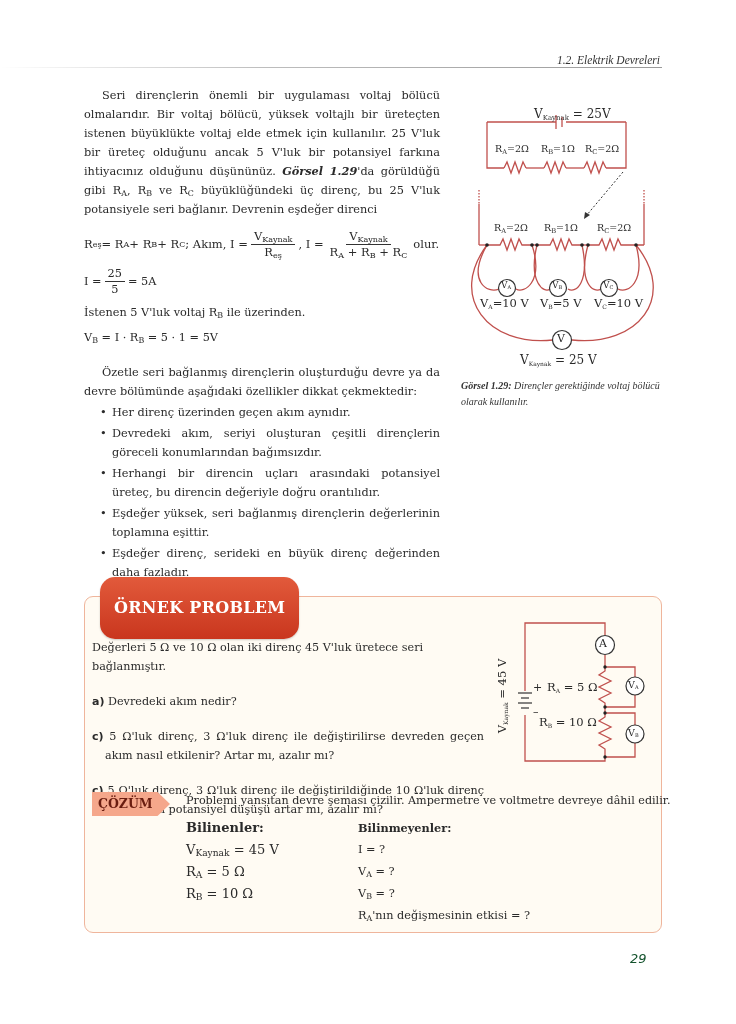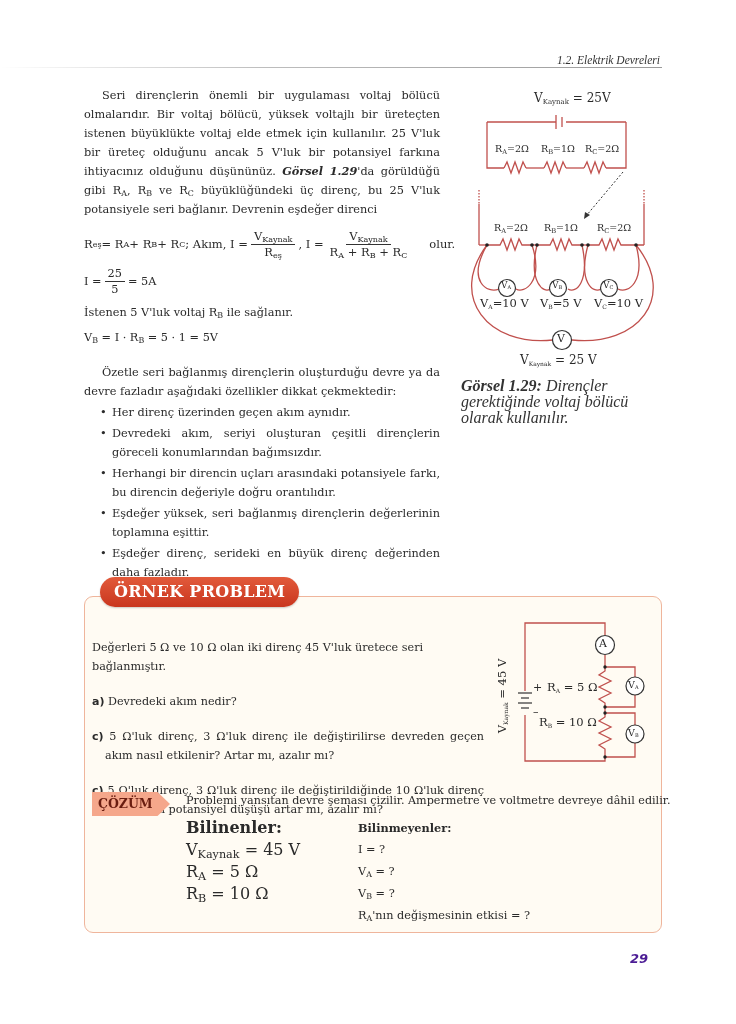--- a/index.html
+++ b/index.html
@@ -31,57 +31,57 @@
   .frac .den { padding: 0 3px; }
   .math-line { margin-top: 6px; display: flex; align-items: center; white-space: nowrap; }
   .spacer-p { margin-top: 16px !important; }
   ul.props { list-style: none; margin: 2px 0 0 0; padding: 0 0 0 16px; }
   ul.props li { position: relative; padding-left: 12px; margin-bottom: 2px; }
   ul.props li::before { content: "•"; position: absolute; left: 0; top: 0; }
 
   .fig-wrap { position: absolute; left: 458px; top: 82px; width: 210px; height: 300px; }
   .fig-caption {
     position: absolute; left: 461px; top: 378px; width: 208px;
-    font-family: "Liberation Serif", serif; font-style: italic; font-size: 16px; line-height: 16px; color: #333;
+    font-family: "Liberation Serif", serif; font-style: italic; font-size: 10px; line-height: 16px; color: #333;
   }
   .fig-caption b { font-weight: bold; }
 
   .problem-box {
     position: absolute; left: 84px; top: 596px; width: 578px; height: 337px;
     background: #fffbf3; border: 1.5px solid #efb59c; border-radius: 9px; box-sizing: border-box;
   }
   .problem-pill {
-    position: absolute; left: 100px; top: 577px; height: 30px; padding: 0 14px;
+    position: absolute; left: 100px; top: 577px; height: 30px; padding: 16px 14px;
     background: linear-gradient(to bottom, #e25a3b, #c9361e); color: #fff;
     border-radius: 15px; font-family: "DejaVu Serif", serif; font-weight: bold; font-size: 16px;
     line-height: 30px; letter-spacing: 0.3px; box-shadow: 0 1px 2px rgba(0,0,0,0.2);
   }
   .problem-text {
     position: absolute; left: 92px; top: 622px; width: 392px;
     font-size: 11.2px; line-height: 19px;
   }
   .problem-text p { margin: 16px 0 3px 0; }
   .problem-text .q { padding-left: 13px; text-indent: -13px; }
   .problem-text .q b { font-family: "DejaVu Sans", sans-serif; font-size: 11px; }
 
   .circuit2 { position: absolute; left: 495px; top: 615px; width: 165px; height: 160px; }
 
   .solution-tag {
     position: absolute; left: 92px; top: 792px; width: 78px; height: 24px;
     background: #f5a78b; clip-path: polygon(0 0, 84% 0, 100% 50%, 84% 100%, 0 100%);
     color: #6a1d10; font-weight: bold; font-size: 12.5px; line-height: 24px; padding-left: 6px; box-sizing: border-box;
   }
   .solution-intro { position: absolute; left: 186px; top: 794px; font-size: 11.2px; white-space: nowrap; }
-  .known { position: absolute; left: 186px; top: 817px; font-size: 16px; line-height: 22px; }
+  .known { position: absolute; left: 186px; top: 817px; font-size: 13px; line-height: 22px; }
   .unknown { position: absolute; left: 358px; top: 817px; font-size: 11.3px; line-height: 22px; }
   .known .h, .unknown .h { font-weight: bold; }
 
   .page-number {
     position: absolute; left: 630px; top: 951px;
-    font-family: "DejaVu Sans", sans-serif; font-weight: bold; font-style: italic; font-size: 13px; color: #4c1d95;
+    font-family: "DejaVu Sans", sans-serif; font-weight: normal; font-style: italic; font-size: 13px; color: #14532d;
   }
 </style>
 </head>
 <body>
 
 <div>
   <div class="header-title">1.2. Elektrik Devreleri</div>
   <div class="header-rule"></div>
 </div>
 
@@ -100,41 +100,41 @@
     <span>; Akım, I =</span>
     <span class="frac">
       <span class="num"><span>V</span><sub>Kaynak</sub></span>
       <span class="den"><span>R</span><sub>eş</sub></span>
     </span>
     <span>, I =</span>
     <span class="frac">
       <span class="num"><span>V</span><sub>Kaynak</sub></span>
       <span class="den"><span>R</span><sub>A</sub><span> + R</span><sub>B</sub><span> + R</span><sub>C</sub></span>
     </span>
-    <span style="margin-left:16px">olur.</span>
+    <span style="margin-left:0">olur.</span>
   </div>
 
   <div class="math-line">
     <span>I =</span>
     <span class="frac">
       <span class="num">25</span>
       <span class="den">5</span>
     </span>
     <span>= 5A</span>
   </div>
 
-  <p style="margin-top:6px"><span>İstenen 5 V'luk voltaj R</span><sub>B</sub><span> ile sağlanır.</span></p>
+  <p style="margin-top:6px"><span>İstenen 5 V'luk voltaj R</span><sub>B</sub><span> ile üzerinden.</span></p>
 
   <p style="margin-top:6px"><span>V</span><sub>B</sub><span> = I · R</span><sub>B</sub><span> = 5 · 1 = 5V</span></p>
 
-  <p class="indent spacer-p">Özetle seri bağlanmış dirençlerin oluşturduğu devre ya da devre fazladır aşağıdaki özellikler dikkat çekmektedir:</p>
+  <p class="indent spacer-p">Özetle seri bağlanmış dirençlerin oluşturduğu devre ya da devre bölümünde aşağıdaki özellikler dikkat çekmektedir:</p>
   <ul class="props">
     <li>Her direnç üzerinden geçen akım aynıdır.</li>
     <li>Devredeki akım, seriyi oluşturan çeşitli dirençlerin göreceli konumlarından bağımsızdır.</li>
-    <li>Herhangi bir direncin uçları arasındaki potansiyele farkı, bu direncin değeriyle doğru orantılıdır.</li>
+    <li>Herhangi bir direncin uçları arasındaki potansiyel üreteç, bu direncin değeriyle doğru orantılıdır.</li>
     <li>Eşdeğer yüksek, seri bağlanmış dirençlerin değerlerinin toplamına eşittir.</li>
     <li>Eşdeğer direnç, serideki en büyük direnç değerinden daha fazladır.</li>
   </ul>
 </div>
 
 <div class="fig-wrap">
   <svg width="210" height="300" viewBox="0 0 210 300">
     <g fill="none" stroke="#c0504d" stroke-width="1.3">
 
       <polyline points="29,40 98,40"></polyline>
@@ -185,21 +185,21 @@
     </g>
 
     <g fill="#fff" stroke="#333" stroke-width="1.2">
       <circle cx="49" cy="206" r="8.5"></circle>
         <circle cx="100" cy="206" r="8.5"></circle>
         <circle cx="151" cy="206" r="8.5"></circle>
       <circle cx="104" cy="258" r="9.5"></circle>
     </g>
   </svg>
   
-  <div style="position:absolute;left:76px;top:9px;font-size:12px;"><span>V</span><sub style="font-size:7px">Kaynak</sub> <span>= 25V</span></div>
+  <div style="position:absolute;left:76px;top:25px;font-size:12px;"><span>V</span><sub style="font-size:7px">Kaynak</sub> <span>= 25V</span></div>
   <div style="position:absolute;left:37px;top:61px;font-size:9.5px;"><span>R</span><sub>A</sub><span>=2Ω</span></div>
   <div style="position:absolute;left:83px;top:61px;font-size:9.5px;"><span>R</span><sub>B</sub><span>=1Ω</span></div>
   <div style="position:absolute;left:127px;top:61px;font-size:9.5px;"><span>R</span><sub>C</sub><span>=2Ω</span></div>
 
   <div style="position:absolute;left:36px;top:140px;font-size:9.5px;"><span>R</span><sub>A</sub><span>=2Ω</span></div>
   <div style="position:absolute;left:86px;top:140px;font-size:9.5px;"><span>R</span><sub>B</sub><span>=1Ω</span></div>
   <div style="position:absolute;left:139px;top:140px;font-size:9.5px;"><span>R</span><sub>C</sub><span>=2Ω</span></div>
 
   <div style="position:absolute;left:43px;top:198px;font-size:9px;"><span>V</span><sub style="font-size:5px">A</sub></div>
   <div style="position:absolute;left:94px;top:198px;font-size:9px;"><span>V</span><sub style="font-size:5px">B</sub></div>

